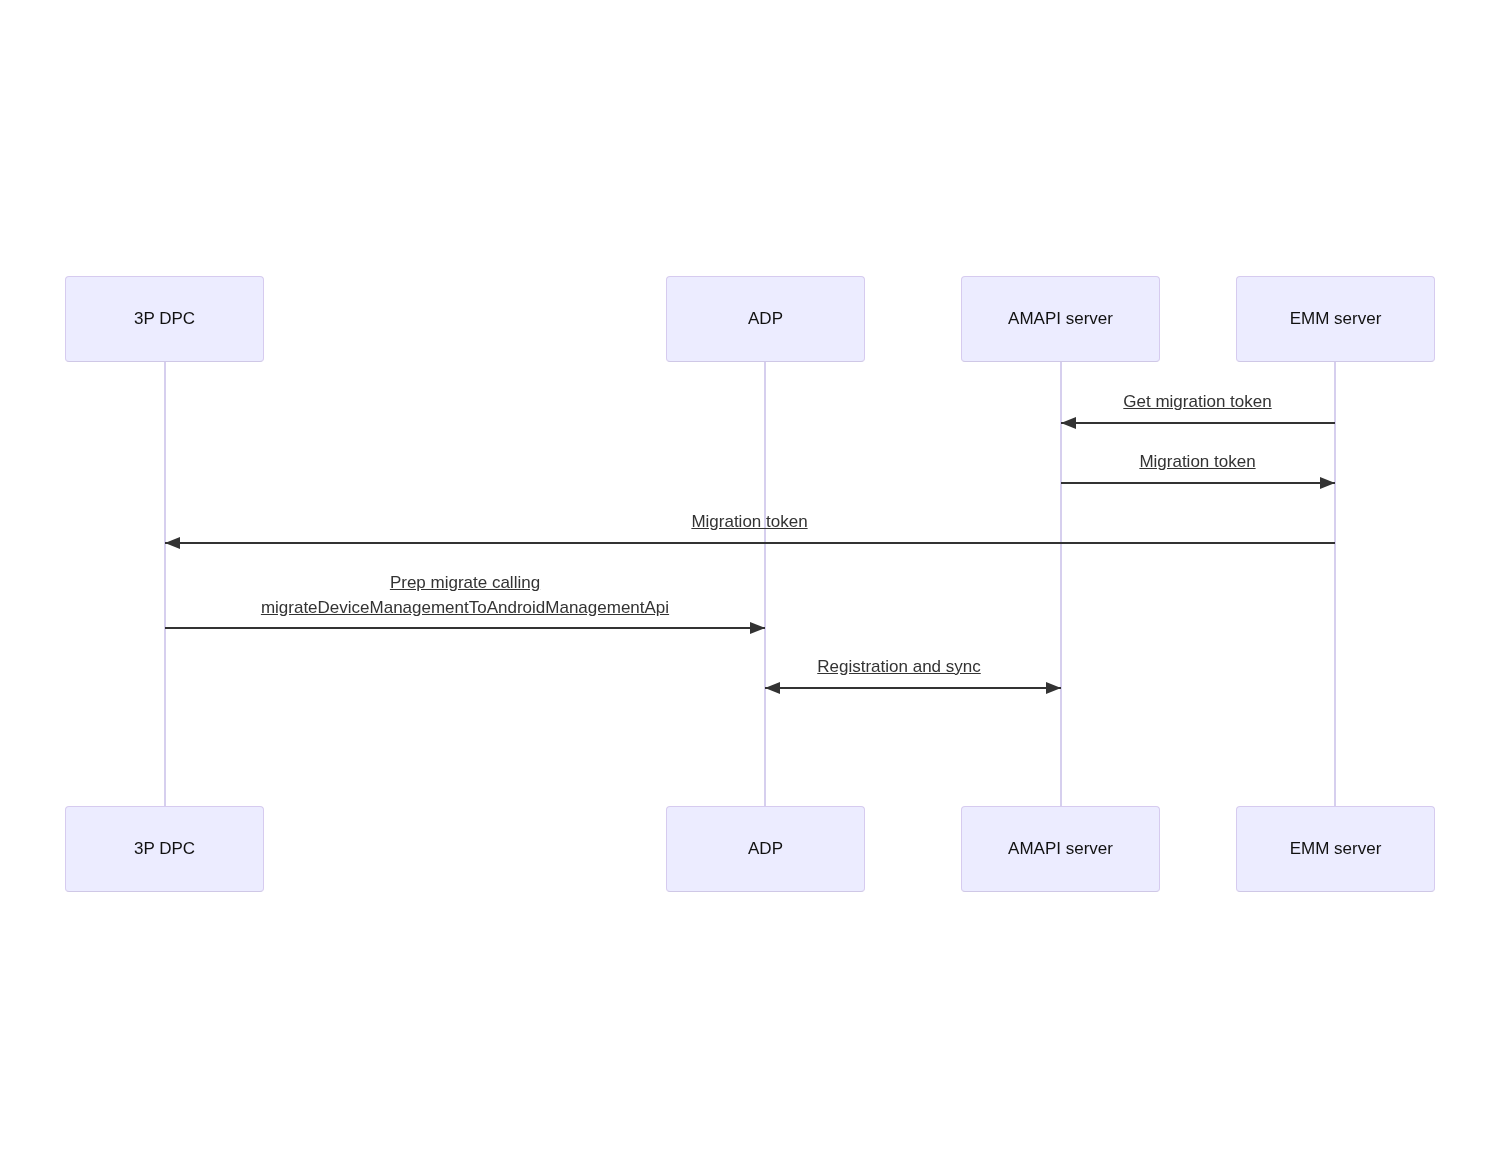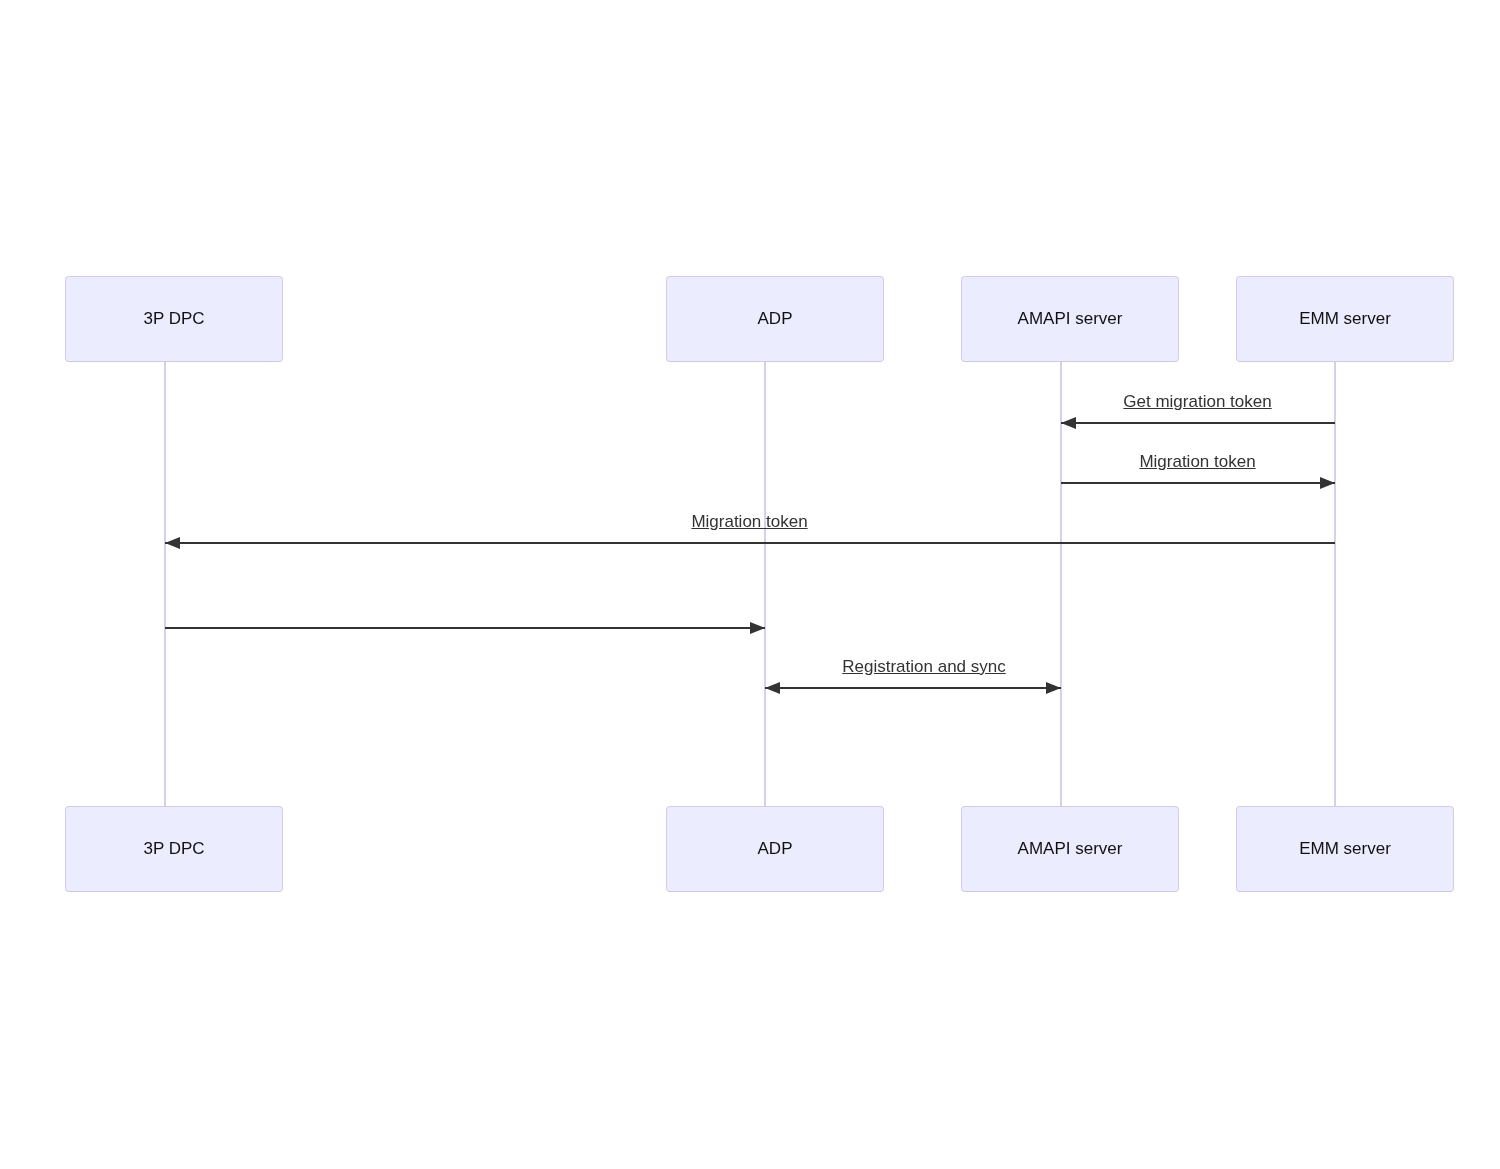--- a/index.html
+++ b/index.html
@@ -16,21 +16,21 @@
   html,body{margin:0;padding:0;background:var(--background);}
   .canvas{
     position:relative;
     width:1500px;height:1169px;
     background:var(--background);
     font-family:"Liberation Sans","DejaVu Sans",sans-serif;
     overflow:hidden;
   }
   .actor{
     position:absolute;
-    width:218px;height:86px;
+    width:199px;height:86px;
     box-sizing:border-box;
     background:var(--actor-fill);
     border:1px solid var(--actor-border);
     border-bottom-color:#CFC8E6;
     border-radius:4px;
     display:flex;align-items:center;justify-content:center;
     font-size:17px;color:var(--actor-text);
   }
   .lifeline{
     position:absolute;
@@ -97,24 +97,26 @@
   <div class="arrowhead left" style="left:1061px;top:417px"></div>
 
   <div class="msg-label" style="left:1060px;top:449px;width:275px">Migration token</div>
   <div class="msg-line" style="left:1061px;top:482px;width:274px"></div>
   <div class="arrowhead right" style="left:1320px;top:477px"></div>
 
   <div class="msg-label" style="left:164px;top:509px;width:1171px">Migration token</div>
   <div class="msg-line" style="left:165px;top:542px;width:1170px"></div>
   <div class="arrowhead left" style="left:165px;top:537px"></div>
 
+  <div class="msg-label" style="left:164px;top:570px;width:602px">Prep migrate calling
+migrateDeviceManagementToAndroidManagementApi</div>
   <div class="msg-line" style="left:165px;top:627px;width:600px"></div>
   <div class="arrowhead right" style="left:750px;top:622px"></div>
 
-  <div class="msg-label" style="left:788px;top:654px;width:272px">Registration and sync</div>
+  <div class="msg-label" style="left:763px;top:654px;width:272px">Registration and sync</div>
   <div class="msg-line" style="left:765px;top:687px;width:296px"></div>
   <div class="arrowhead left" style="left:765px;top:682px"></div>
   <div class="arrowhead right" style="left:1046px;top:682px"></div>
 
 
   <div class="actor" style="left:65px;top:806px">
       <span>3P DPC</span>
     </div>
   <div class="actor" style="left:666px;top:806px">
       <span>ADP</span>

